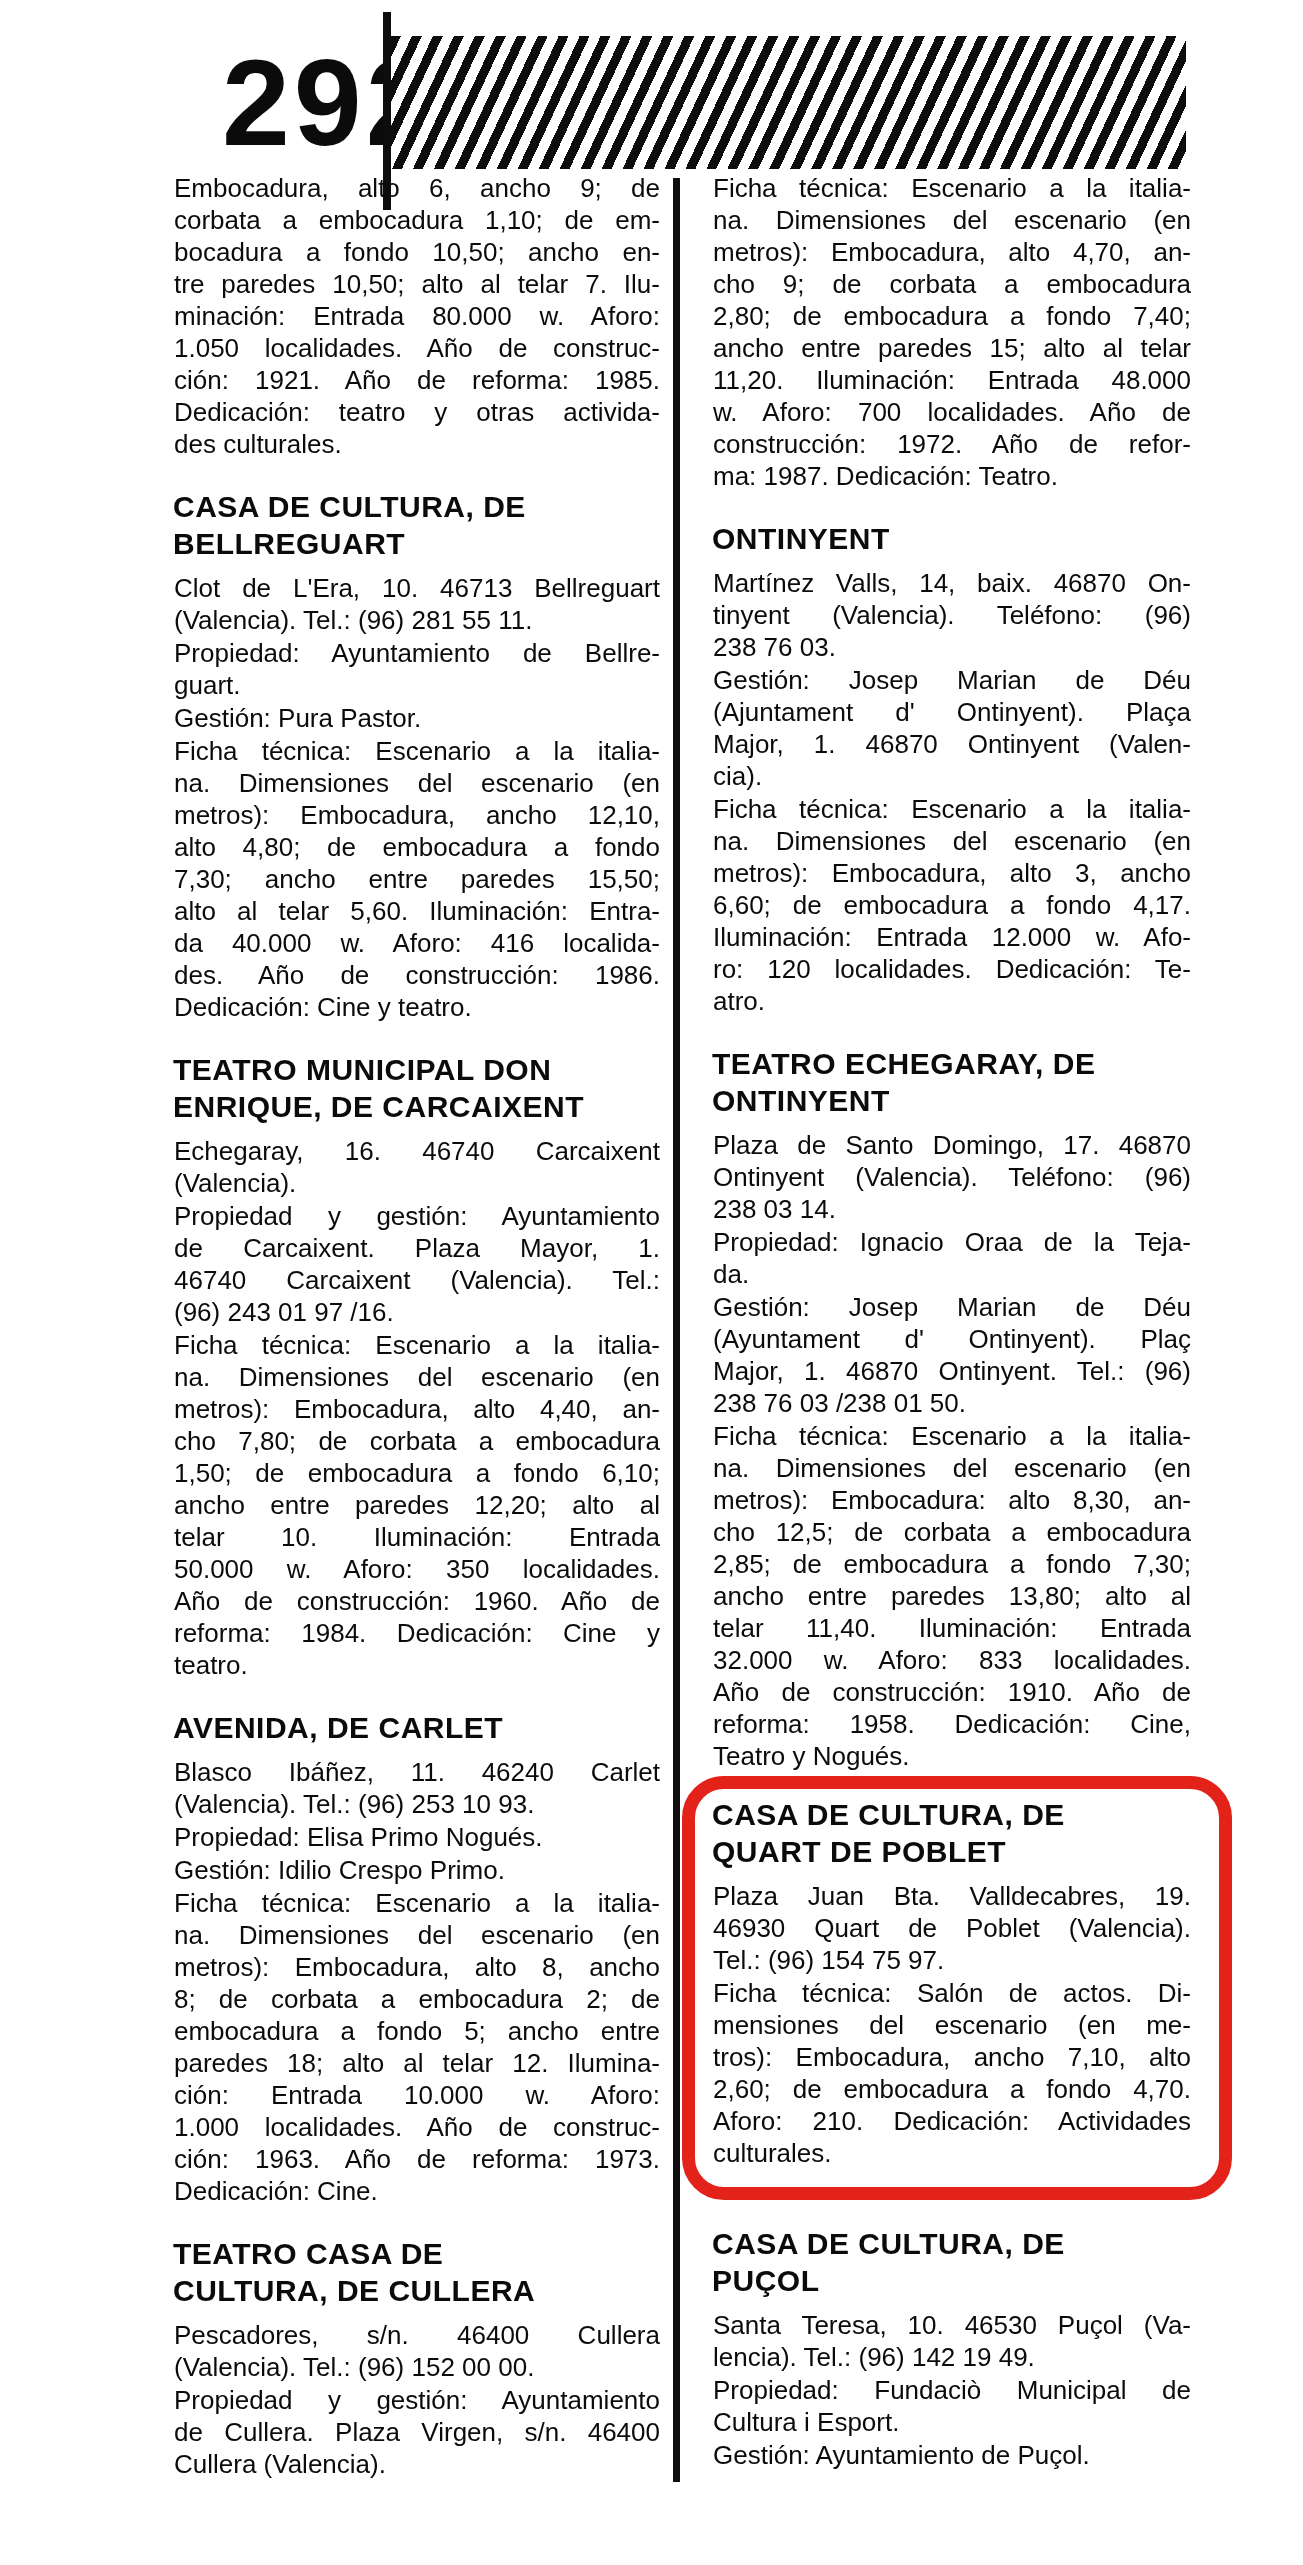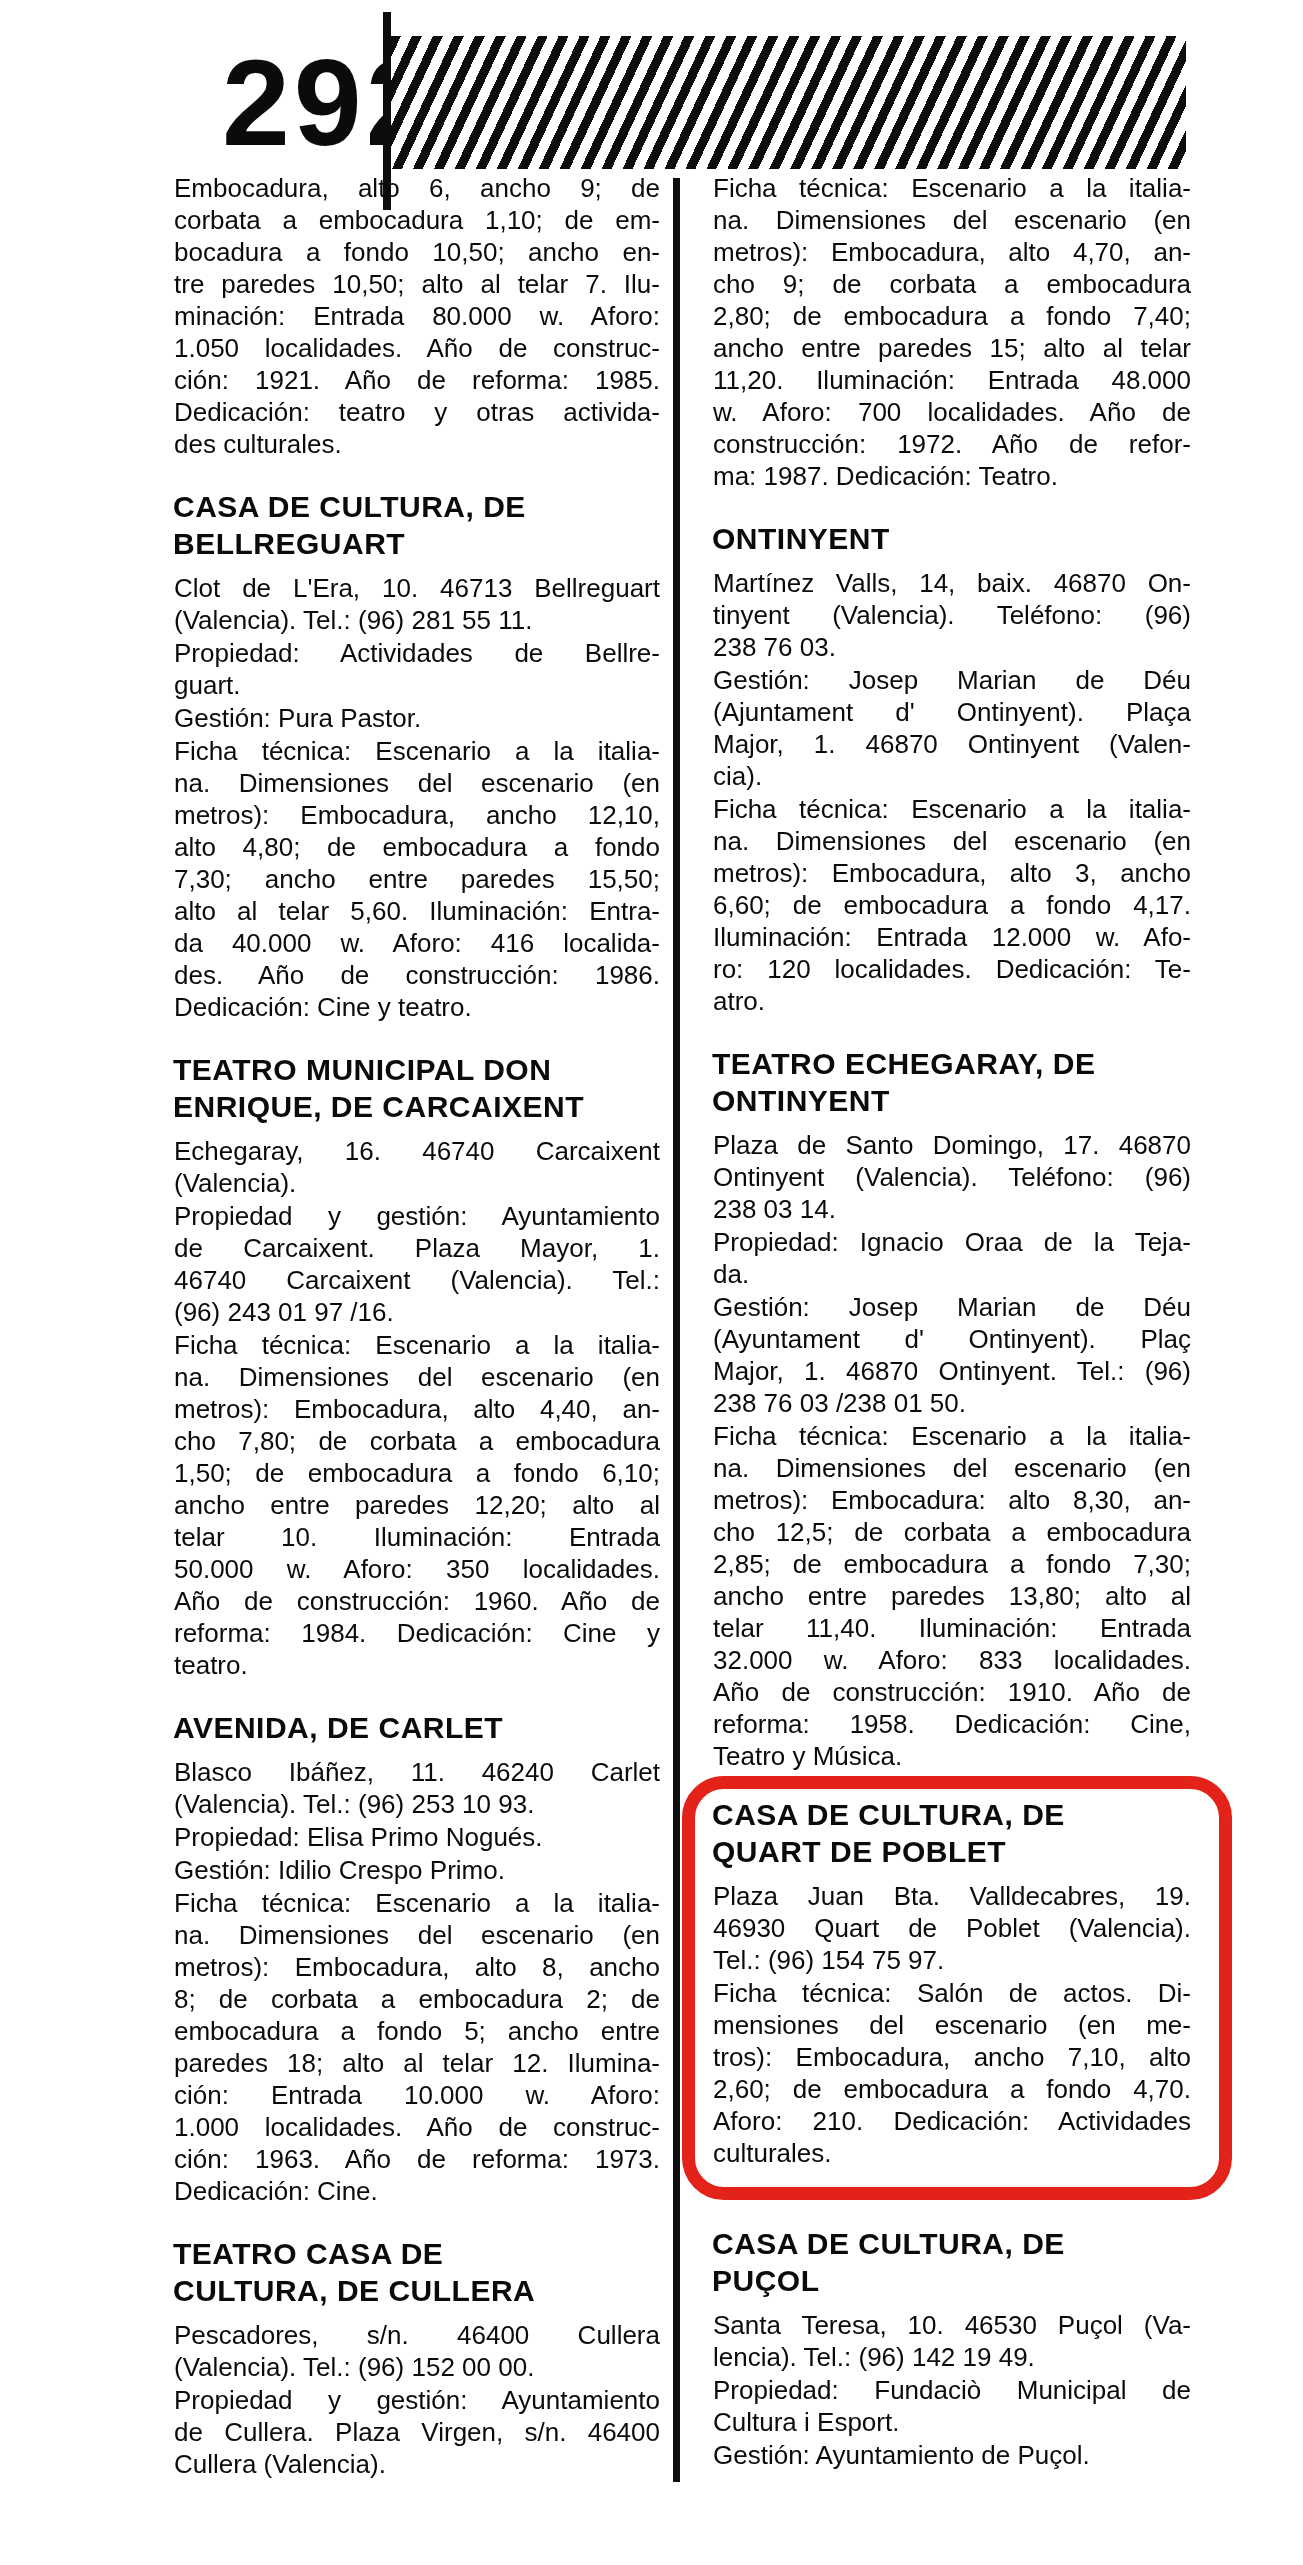--- a/index.html
+++ b/index.html
@@ -106,21 +106,21 @@
       </div>
       <div class="blk-h">
         <div class="t-line">CASA DE CULTURA, DE</div>
         <div class="t-line last">BELLREGUART</div>
       </div>
       <div class="blk-p">
         <div class="t-line">Clot de L'Era, 10. 46713 Bellreguart</div>
         <div class="t-line last">(Valencia). Tel.: (96) 281 55 11.</div>
       </div>
       <div class="blk-p">
-        <div class="t-line">Propiedad: Actividades de Bellre-</div>
+        <div class="t-line">Propiedad: Ayuntamiento de Bellre-</div>
         <div class="t-line last">guart.</div>
       </div>
       <div class="blk-p">
         <div class="t-line last">Gestión: Pura Pastor.</div>
       </div>
       <div class="blk-p">
         <div class="t-line">Ficha técnica: Escenario a la italia-</div>
         <div class="t-line">na. Dimensiones del escenario (en</div>
         <div class="t-line">metros): Embocadura, ancho 12,10,</div>
         <div class="t-line">alto 4,80; de embocadura a fondo</div>
@@ -255,21 +255,21 @@
         <div class="t-line">Ficha técnica: Escenario a la italia-</div>
         <div class="t-line">na. Dimensiones del escenario (en</div>
         <div class="t-line">metros): Embocadura: alto 8,30, an-</div>
         <div class="t-line">cho 12,5; de corbata a embocadura</div>
         <div class="t-line">2,85; de embocadura a fondo 7,30;</div>
         <div class="t-line">ancho entre paredes 13,80; alto al</div>
         <div class="t-line">telar 11,40. Iluminación: Entrada</div>
         <div class="t-line">32.000 w. Aforo: 833 localidades.</div>
         <div class="t-line">Año de construcción: 1910. Año de</div>
         <div class="t-line">reforma: 1958. Dedicación: Cine,</div>
-        <div class="t-line last">Teatro y Música.</div>
+        <div class="t-line last">Teatro y Nogués.</div>
       </div>
       <div class="red-wrap">
         <div class="red-ring" style="border-color: rgb(227, 35, 25);"></div>
         <div class="blk-h">
           <div class="t-line">CASA DE CULTURA, DE</div>
           <div class="t-line last">QUART DE POBLET</div>
         </div>
         <div class="blk-p">
           <div class="t-line">Plaza Juan Bta. Valldecabres, 19.</div>
           <div class="t-line">46930 Quart de Poblet (Valencia).</div>

